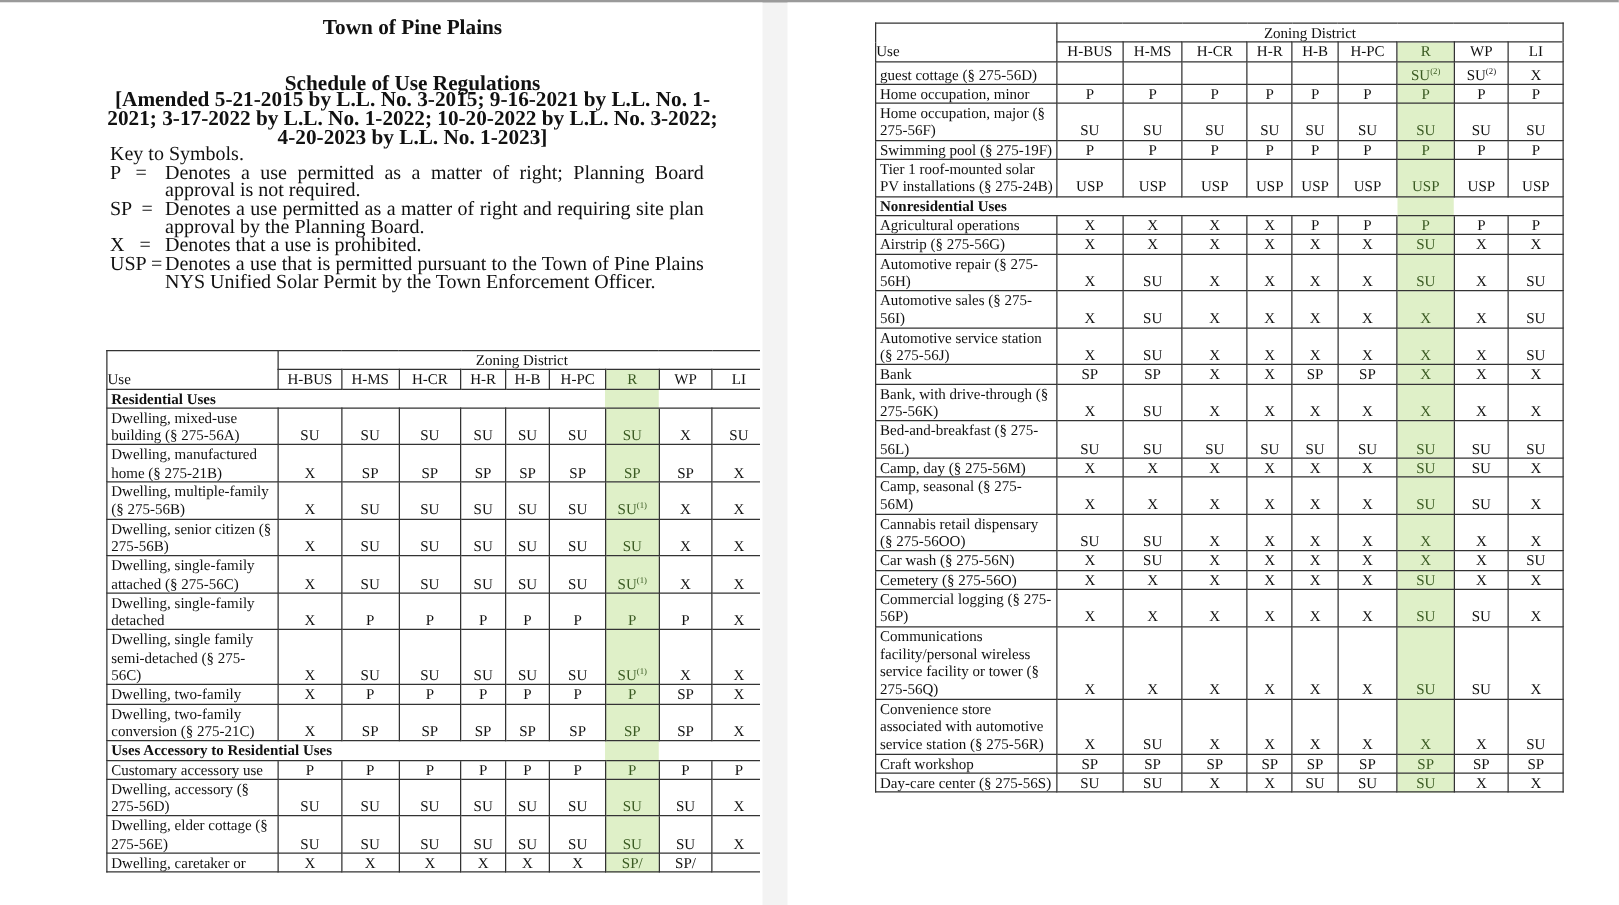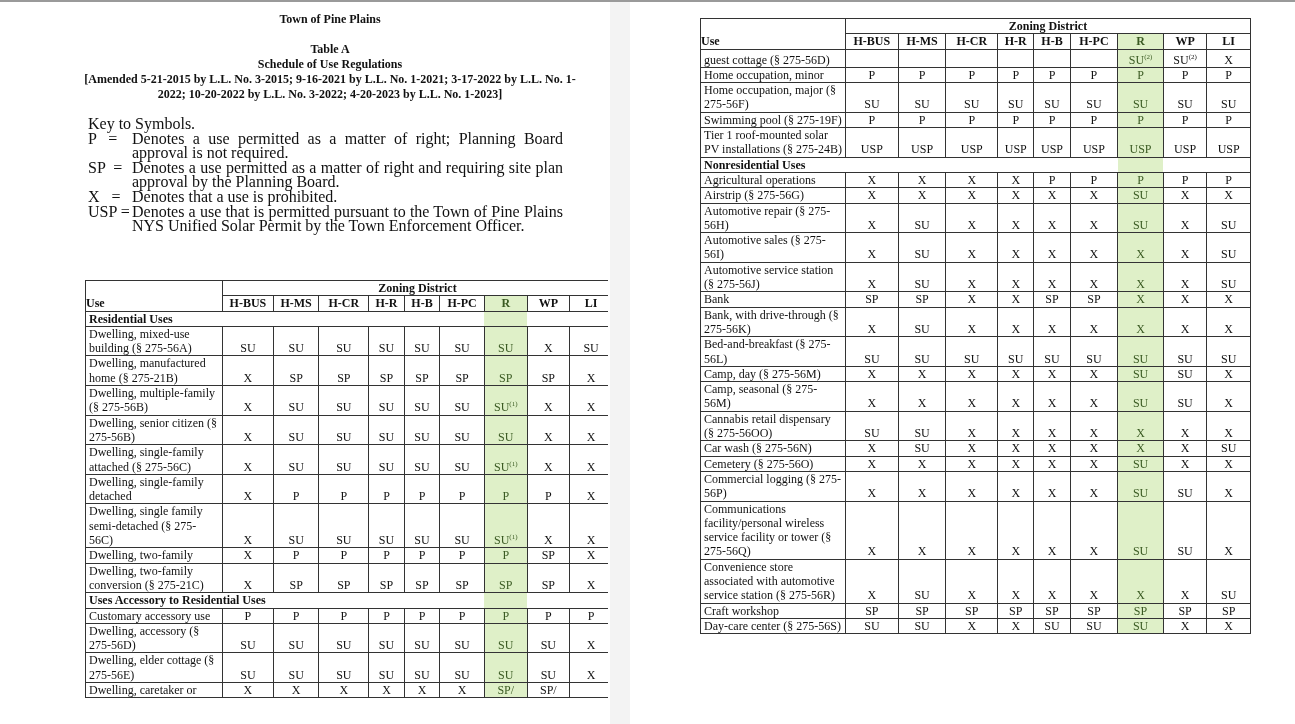--- a/index.html
+++ b/index.html
@@ -9,60 +9,59 @@
     font-family: "Liberation Serif", serif;
     color: #111;
     position: relative;
   }
   .topbar { position: absolute; left: 0; top: 0; width: 1295px; height: 2px; background: #9a9a9a; }
   .page {
     position: absolute; background: #fff;
   }
   .page-left { left: 0; top: 2px; width: 610px; height: 722px; }
   .page-right { left: 630px; top: 2px; width: 665px; height: 722px; }
-  .doc-title { position: absolute; left: 80px; width: 500px; text-align: center; font-weight: bold; font-size: 12px; }
+  .doc-title { position: absolute; left: 80px; width: 500px; text-align: center; font-weight: bold; font-size: 17px; }
   .t1 { top: 12px; }
   .t2 { top: 42px; }
   .t3 { top: 57px; }
   .t4 { top: 72px; line-height: 15px; }
   .key { position: absolute; left: 88px; top: 117px; width: 475px; font-size: 16px; line-height: 14.6px; }
   .key-row { display: flex; }
   .key-sym { width: 44px; flex: none; white-space: pre; }
   .key-text { flex: 1; text-align: justify; }
 
   table.zt {
     position: absolute; border-collapse: collapse; font-size: 12px; line-height: 14.3px;
     table-layout: fixed;
   }
   table.zt td, table.zt th {
     border: 1px solid #333; padding: 0 2px; vertical-align: bottom; text-align: center;
     white-space: nowrap;
   }
   table.zt td.use { text-align: left; white-space: normal; padding-left: 3px; }
-  table.zt th { font-weight: bold; margin-top: 17px; }
+  table.zt th { font-weight: normal; margin-top: 17px; }
   table.zt th.use-h { text-align: left; padding-left: 0; }
   table.zt td.section { font-weight: bold; text-align: left; border-right: none; padding-left: 3px; }
   table.zt td.sec-fill { border-left: none; border-right: none; }
   .rcol { background: #dff0c8; color: #3a5a22; }
   sup { font-size: 7px; }
   #left-table { left: 85px; top: 280px; width: 528px; }
   #right-table { left: 700px; top: 18px; width: 551px; }
   .left-clip { position: absolute; left: 0; top: 0; width: 608px; height: 724px; overflow: hidden; }
 </style>
 </head>
 <body>
 
 <div class="topbar"></div>
 
 <div class="page page-left"></div>
 <div class="page page-right"></div>
 
 <div class="left-clip">
   <div class="doc-title t1">Town of Pine Plains</div>
-  <div class="doc-title t2">Table A</div>
   <div class="doc-title t3">Schedule of Use Regulations</div>
   <div class="doc-title t4">[Amended 5-21-2015 by L.L. No. 3-2015; 9-16-2021 by L.L. No. 1-2021; 3-17-2022 by L.L. No. 1-2022; 10-20-2022 by L.L. No. 3-2022; 4-20-2023 by L.L. No. 1-2023]</div>
 
   <div class="key">
     <div>Key to Symbols.</div>
     <div id="key-items">
         <div class="key-row">
           <span class="key-sym">P   =</span>
           <span class="key-text">Denotes a use permitted as a matter of right; Planning Board approval is not required.</span>
         </div>

